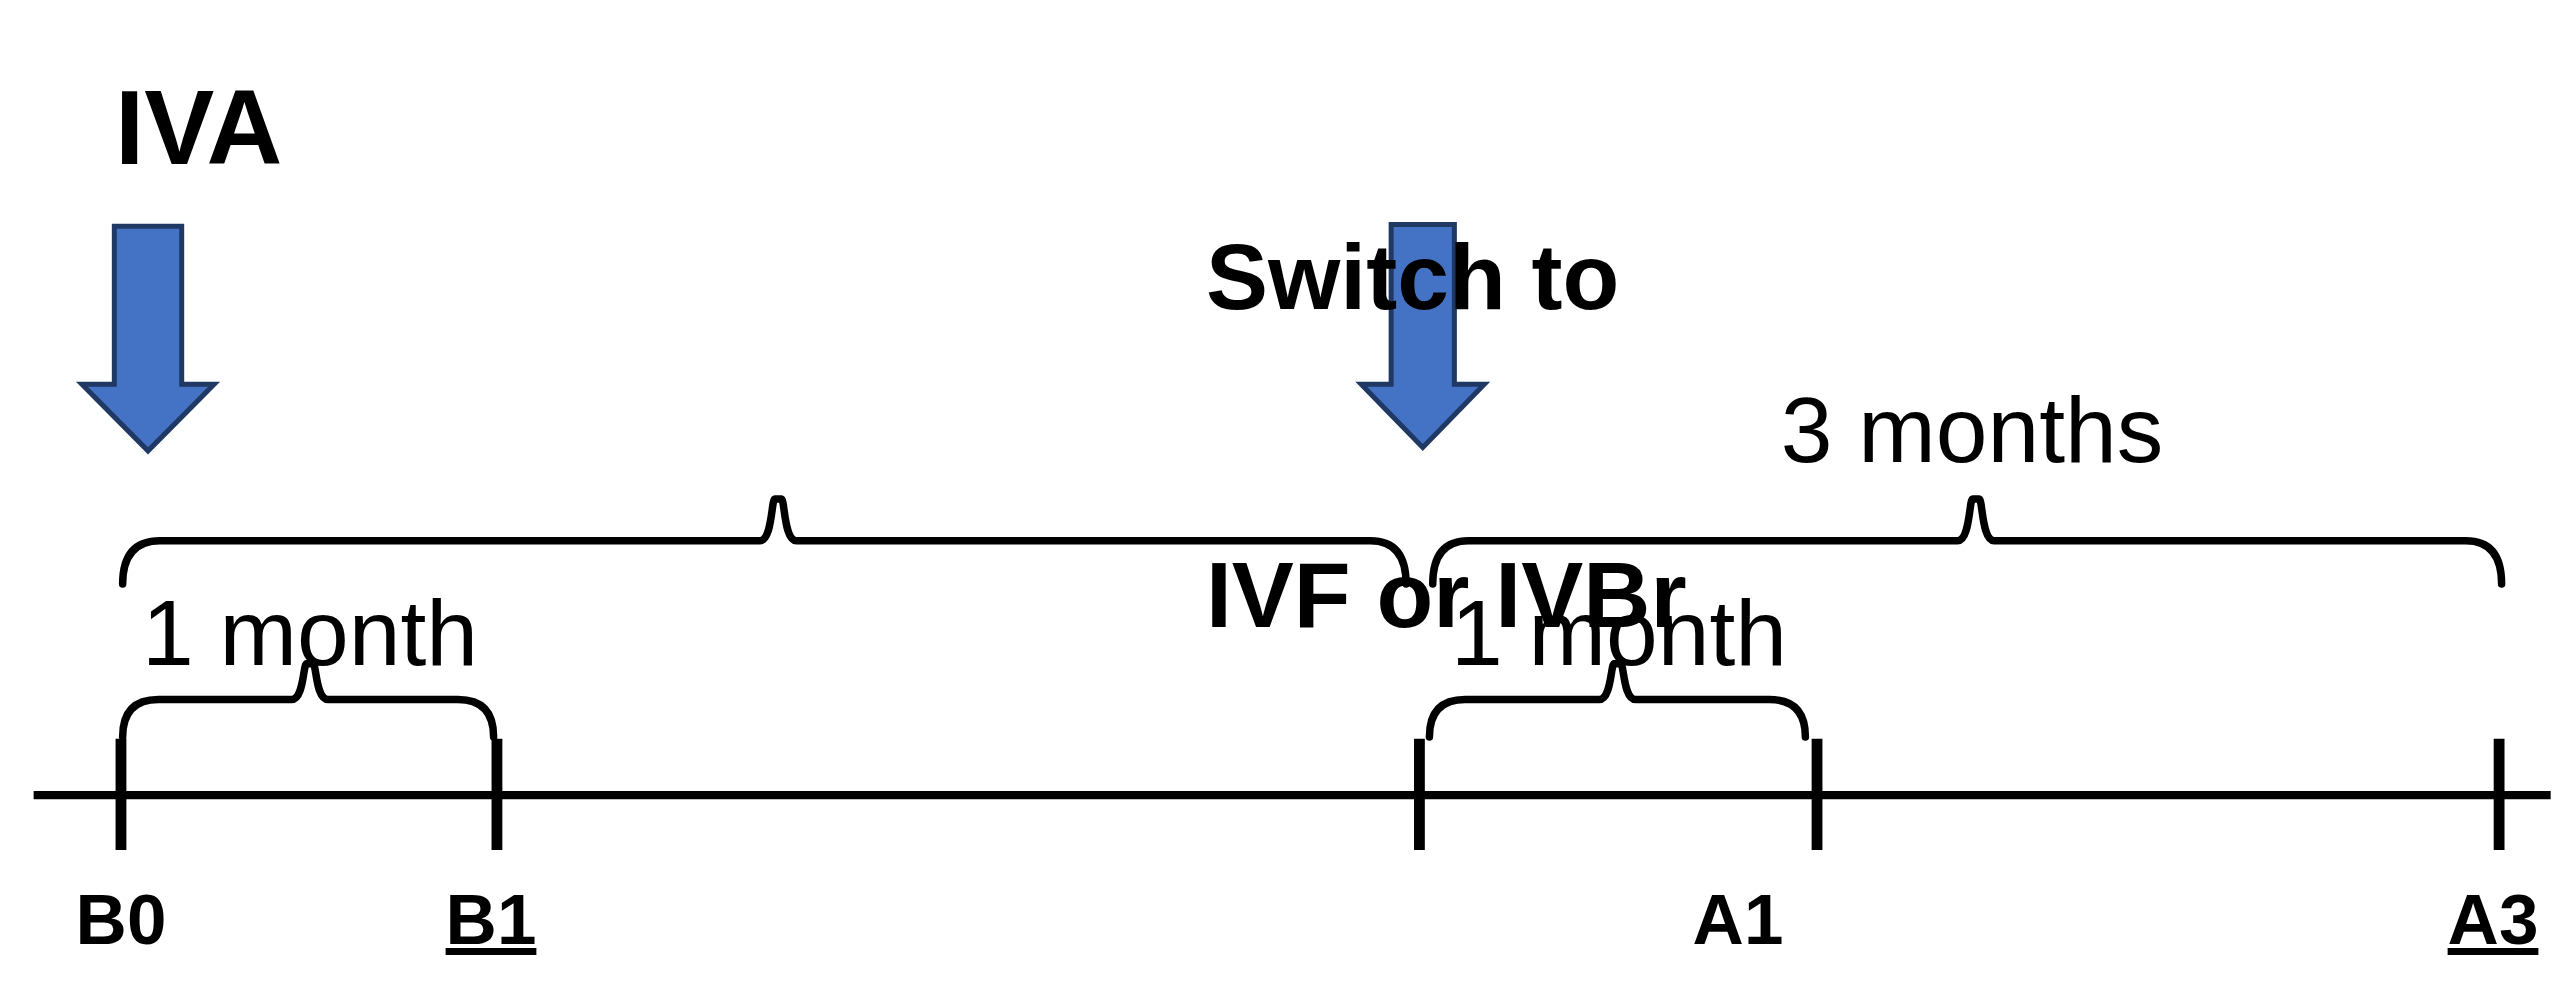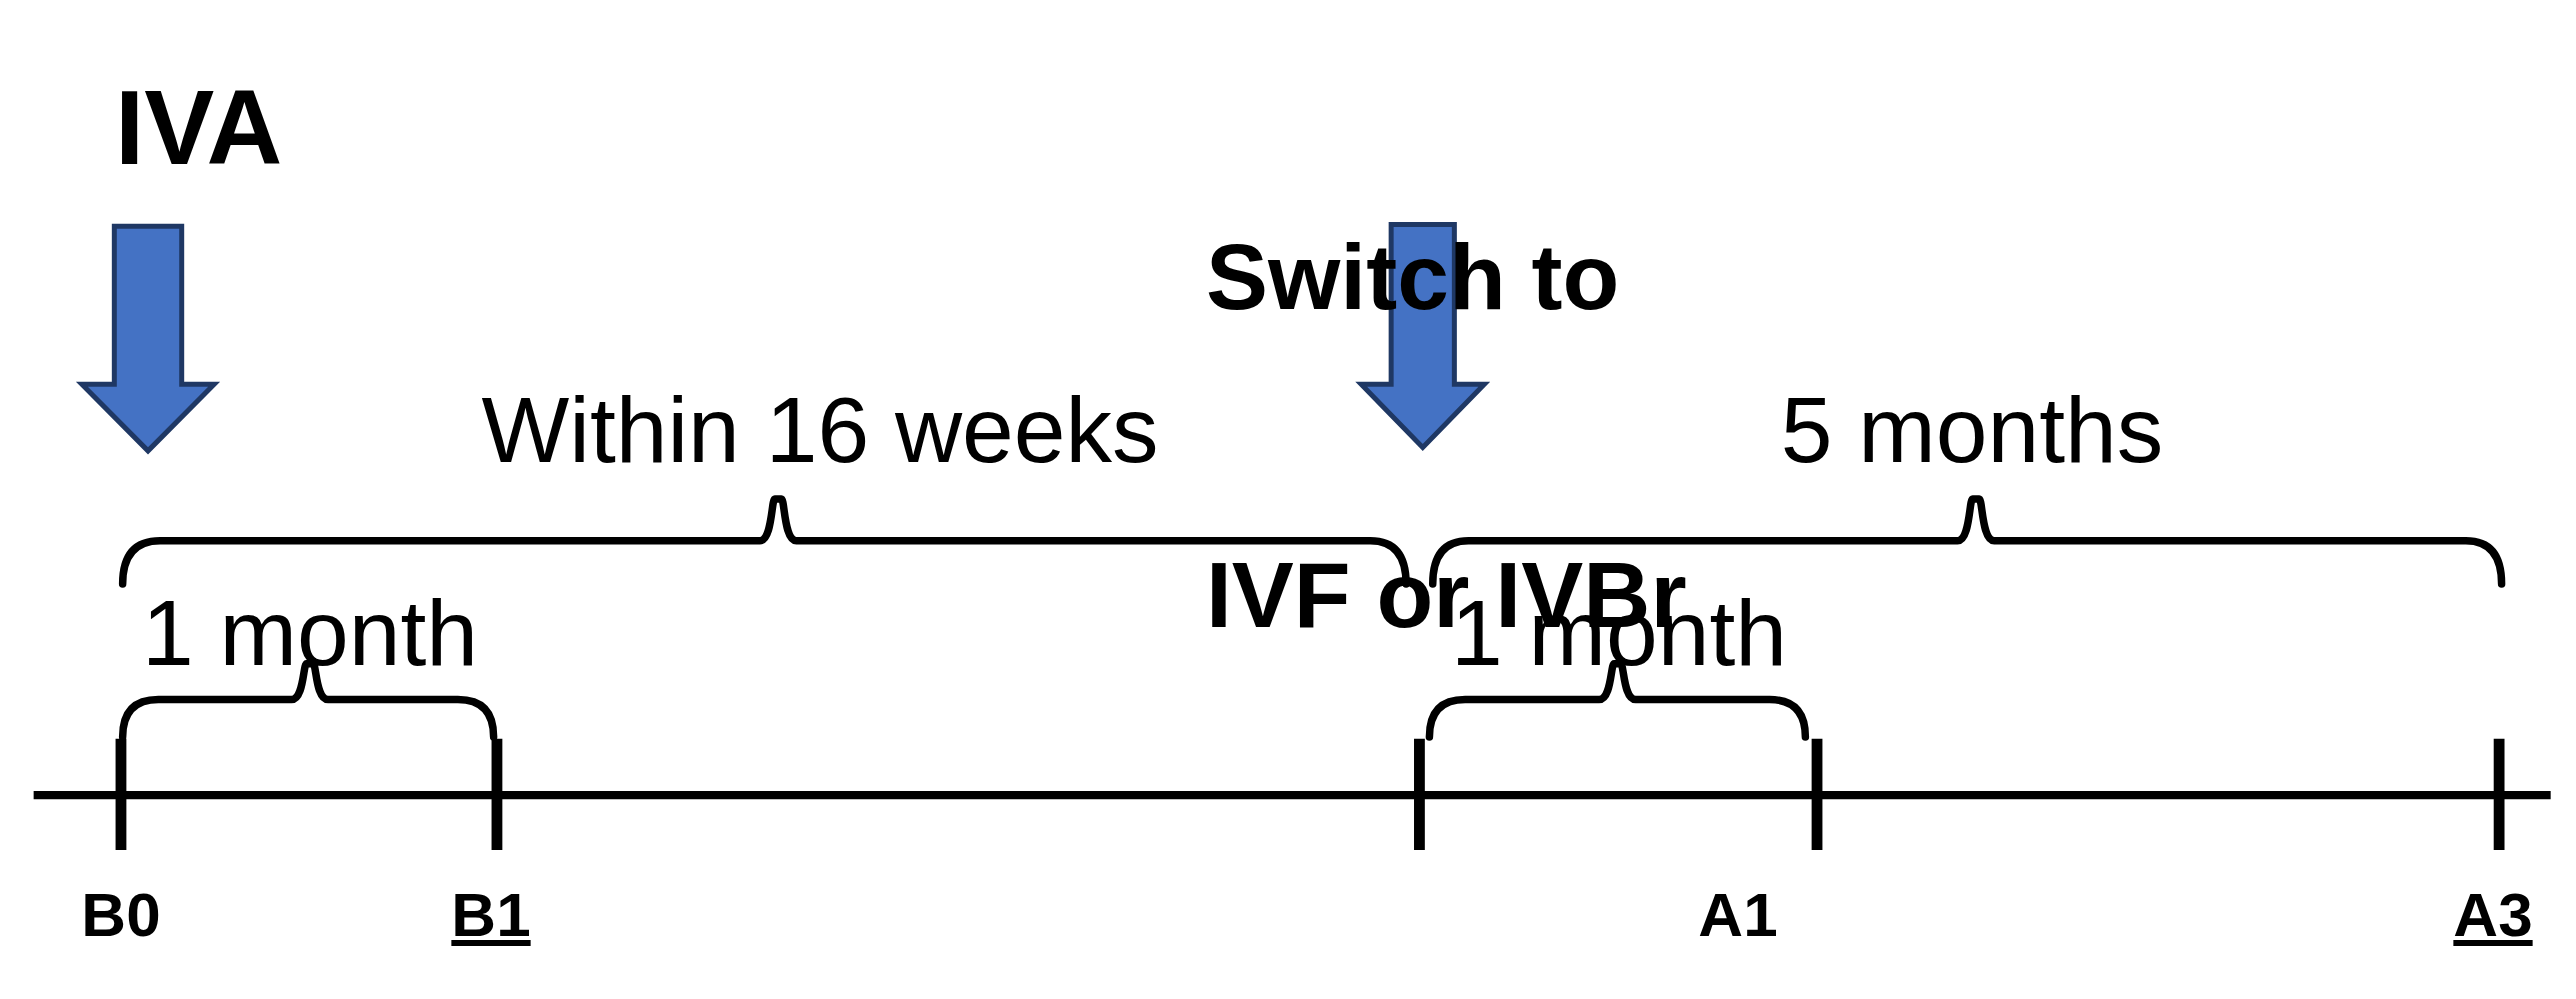--- a/index.html
+++ b/index.html
@@ -38,21 +38,21 @@
     font-size: 93px;
     line-height: 106px;
   }
   .interval-label {
     font-size: 93px;
     line-height: 1.0;
     transform: translateX(-50%);
   }
   .timepoint-label {
     font-weight: bold;
-    font-size: 62px;
+    font-size: 71px;
     line-height: 1.0;
     transform: translateX(-50%);
   }
 </style>
 </head>
 <body>
 
 <div id="canvas">
 
   <svg id="diagram-svg" viewBox="0 0 3096 1201">
@@ -78,23 +78,22 @@
     <polygon points="1672,270 1748,270 1748,462 1784,462 1710,538 1636,462 1672,462" fill="#4472C4" stroke="#1F3864" stroke-width="6" stroke-linejoin="miter"></polygon>
   </svg>
 
   <div class="label switch-label" style="left:1206px; top:11.6px;">
     <div>Switch to</div>
     <div>IVF or IVBr</div>
   </div>
 
   <div class="label treatment-label" style="left:115px; top:75px;">IVA</div>
 
-  <div class="label interval-label" style="left:820px; top:384px;">Within 16 weeks</div>
 
-  <div class="label interval-label" style="left:1972px; top:384px;">5 months</div>
+  <div class="label interval-label" style="left:1972px; top:384px;">3 months</div>
 
   <div class="label interval-label" style="left:310px; top:587px;">1 month</div>
 
   <div class="label interval-label" style="left:1619px; top:587px;">1 month</div>
 
   <div class="label timepoint-label" style="left:121px; top:884px;">B0</div>
 
   <div class="label timepoint-label" style="left:491px; top:884px;text-decoration:underline;">B1</div>
 
 

